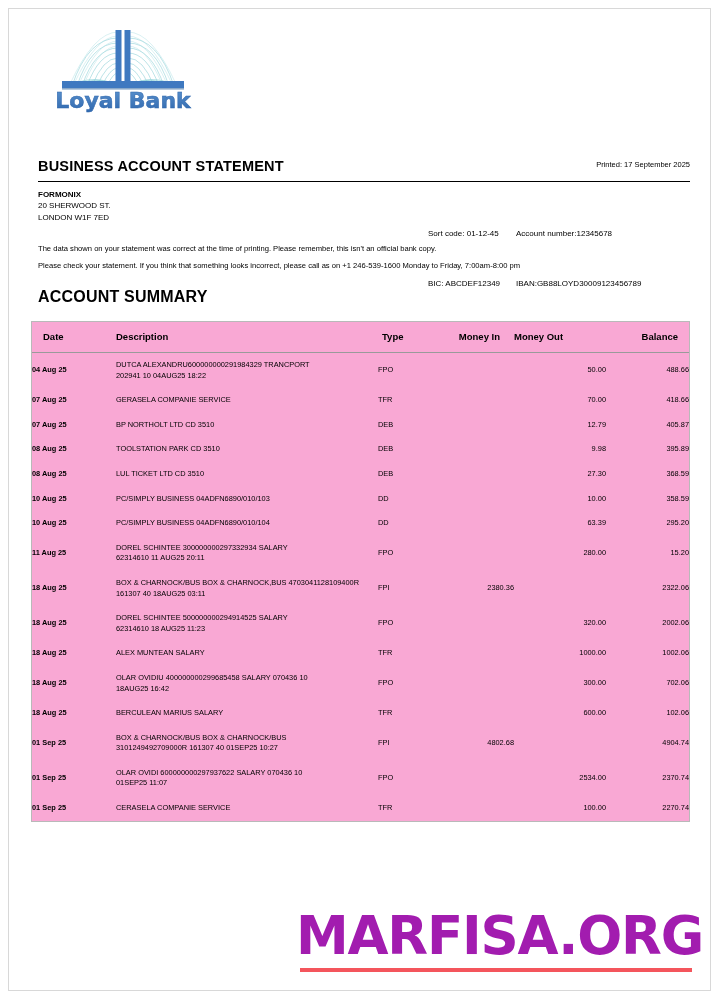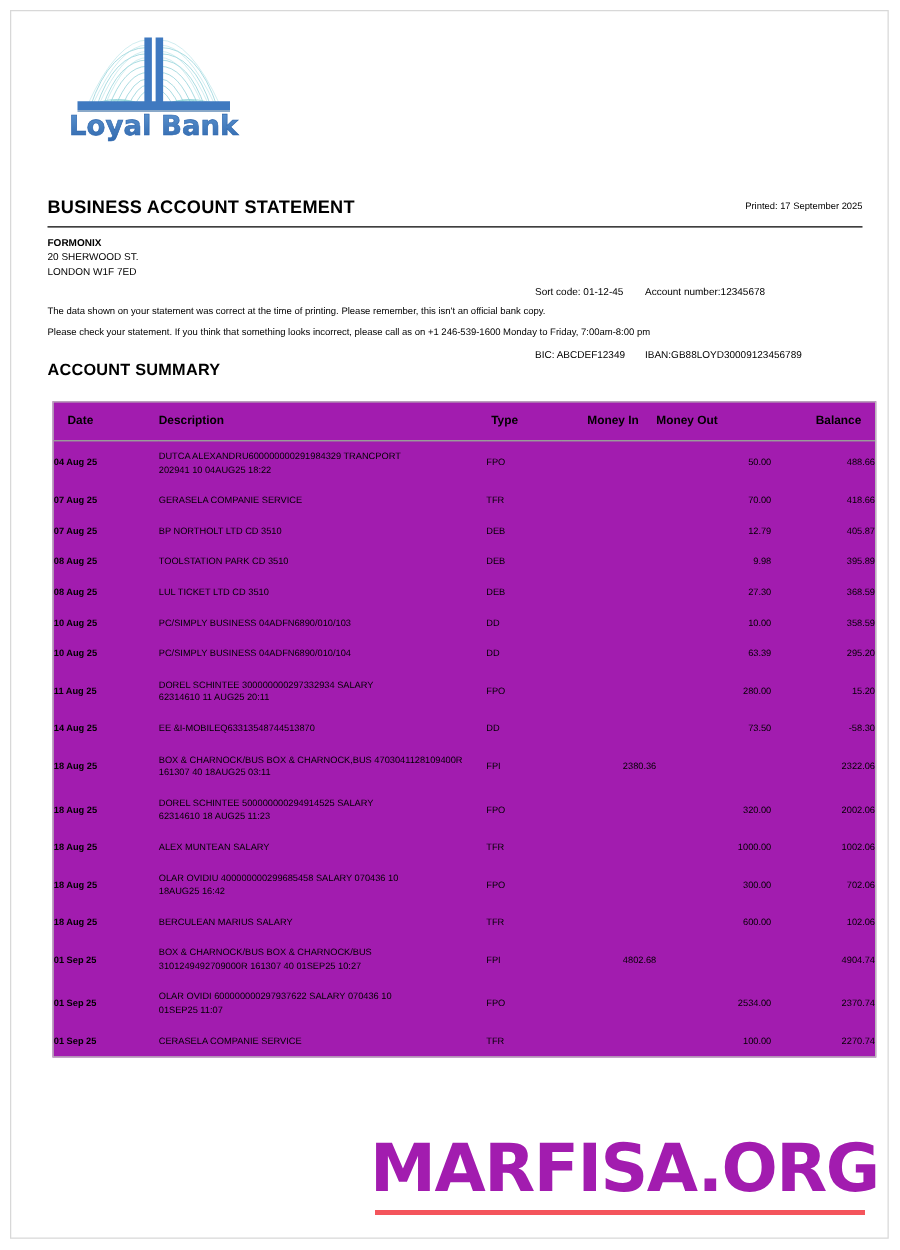--- a/index.html
+++ b/index.html
@@ -108,35 +108,34 @@
     font-size: 7.6px;
     line-height: 17px;
   }
   .disclaimer p { margin: 0; }
 
   
   .section-heading {
     position: absolute;
     left: 38px;
     top: 288px;
-    font-size: 13px;
+    font-size: 16px;
     font-weight: bold;
     letter-spacing: 0.2px;
   }
 
   
   .tbl-wrap {
     position: absolute;
     left: 31px;
     top: 321px;
     width: 659px;
     border: 1px solid #b9b9b9;
     box-sizing: border-box;
-    background: #a21caf;
-    margin-left: 11px;
+    background: #f9a8d4;
   }
   table.txn {
     width: 100%;
     border-collapse: collapse;
     table-layout: fixed;
   }
   table.txn th {
     font-size: 9.5px;
     font-weight: bold;
     padding: 9px 0 10px 0;
@@ -397,28 +396,20 @@
           </tr>
           <tr>
             <td class="td-date">11 Aug 25</td>
             <td class="td-desc"><span>DOREL SCHINTEE 300000000297332934 SALARY</span><span class="l2">62314610 11 AUG25 20:11</span></td>
             <td class="td-type">FPO</td>
             <td class="td-in"></td>
             <td class="td-out">280.00</td>
             <td class="td-bal">15.20</td>
           </tr>
           <tr>
-            <td class="td-date">14 Aug 25</td>
-            <td class="td-desc"><span>EE &amp;I-MOBILEQ63313548744513870</span></td>
-            <td class="td-type">DD</td>
-            <td class="td-in"></td>
-            <td class="td-out">73.50</td>
-            <td class="td-bal">-58.30</td>
-          </tr>
-          <tr>
             <td class="td-date">18 Aug 25</td>
             <td class="td-desc"><span>BOX &amp; CHARNOCK/BUS BOX &amp; CHARNOCK,BUS 4703041128109400R</span><span class="l2">161307 40 18AUG25 03:11</span></td>
             <td class="td-type">FPI</td>
             <td class="td-in">2380.36</td>
             <td class="td-out"></td>
             <td class="td-bal">2322.06</td>
           </tr>
           <tr>
             <td class="td-date">18 Aug 25</td>
             <td class="td-desc"><span>DOREL SCHINTEE 500000000294914525 SALARY</span><span class="l2">62314610 18 AUG25 11:23</span></td>

